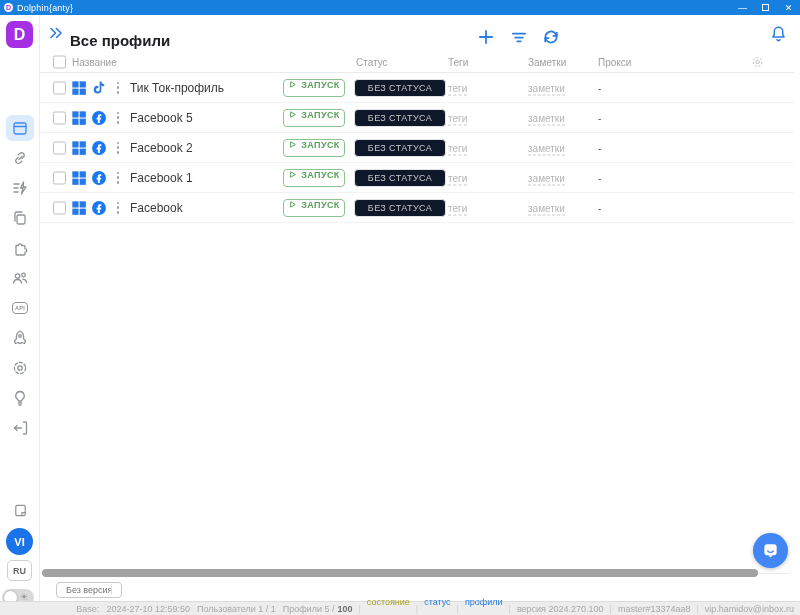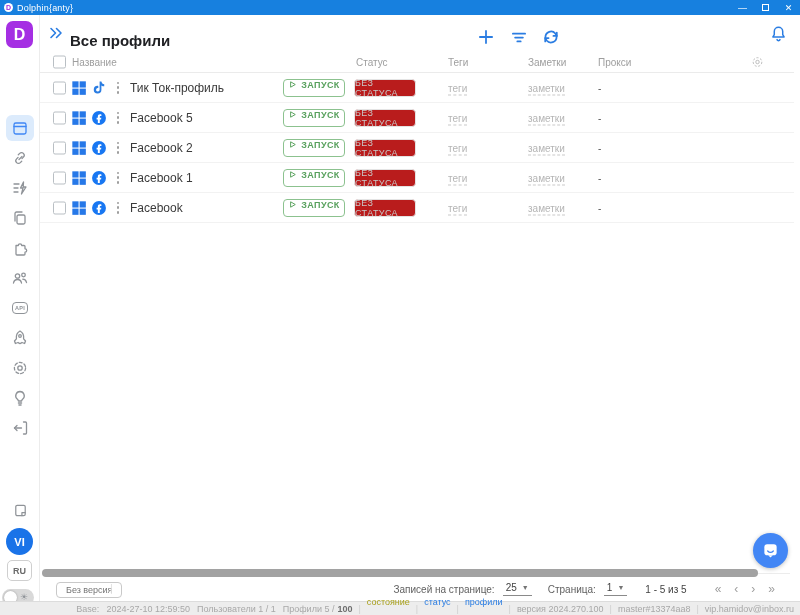--- a/index.html
+++ b/index.html
@@ -55,21 +55,21 @@
   .gear-th { position:absolute; right:30px; top:50%; transform:translateY(-50%); width:13px; height:13px; color:#b5b5b5; }
   .gear-th svg { width:13px; height:13px; stroke:currentColor; fill:none; stroke-width:1.2; }
   .t-row { position:absolute; left:0; width:754px; height:30px; border-bottom:1px solid #f2f2f2; }
   .p-icon { position:absolute; top:50%; transform:translateY(-50%); width:16px; height:16px; }
   .p-icon svg { width:16px; height:16px; display:block; }
   .kebab { position:absolute; left:73px; top:50%; transform:translateY(-50%); width:10px; height:14px; display:flex; flex-direction:column; align-items:center; justify-content:space-between; padding:1px 0; }
   .kebab i { width:2.5px; height:2.5px; border-radius:50%; background:#9e9e9e; }
   .row-name { left:90px; font-size:12px; color:#3a3a3a; }
   .launch-btn { position:absolute; left:243px; top:50%; transform:translateY(-50%); width:62px; height:18px; border:1px solid #8cc28f; border-radius:4px; background:#fff; display:flex; align-items:flex-start; justify-content:center; gap:4px; color:#57a05c; font-size:9px; font-weight:bold; letter-spacing:.4px; }
   .launch-btn svg { width:9px; height:9px; stroke:#57a05c; fill:none; stroke-width:1.3; stroke-linejoin:round; }
-  .status-badge { position:absolute; left:314px; top:50%; transform:translateY(-50%); width:62px; height:18px; border:1px solid #e4e4e4; border-radius:4px; background:#b91c1c; display:flex; align-items:center; justify-content:center; color:#c8c8c8; font-size:9px; letter-spacing:.4px; }
+  .status-badge { position:absolute; left:314px; top:50%; transform:translateY(-50%); width:92px; height:18px; border:1px solid #e4e4e4; border-radius:4px; background:#0f172a; display:flex; align-items:center; justify-content:center; color:#c8c8c8; font-size:9px; letter-spacing:.4px; }
   .dashed { border-bottom:1px dashed #c9c9c9; padding-bottom:1px; }
   .cell-tags { left:408px; font-size:10px; color:#b5b5b5; }
   .cell-notes { left:488px; font-size:10px; color:#b5b5b5; }
   .cell-proxy { left:558px; font-size:10px; color:#555; }
 
   
   .hscroll-track { position:absolute; left:42px; top:573px; width:748px; height:1px; background:#ececec; }
   .hscroll-thumb { position:absolute; left:42px; top:569px; width:716px; height:8px; border-radius:4px; background:#a2a2a2; }
 
   
@@ -445,39 +445,20 @@
       <span class="cell cell-proxy">-</span>
     </div>
   </div>
 
   <div class="hscroll-track"></div>
   <div class="hscroll-thumb"></div>
 
   <div class="no-tags">Без версия</div>
   <span class="no-tags-sep">|</span>
 
-  <div class="pager">
-    <span class="lbl">Записей на странице:</span>
-    <span class="mini-select">
-      <span>25</span>
-      <span class="caret">▼</span>
-    </span>
-    <span class="lbl" style="margin-left:16px">Страница:</span>
-    <span class="mini-select">
-      <span>1</span>
-      <span class="caret">▼</span>
-    </span>
-    <span class="range">1 - 5 из 5</span>
-    <span class="arrows">
-      <span>«</span>
-      <span>‹</span>
-      <span>›</span>
-      <span>»</span>
-    </span>
-  </div>
 
   <div class="statusbar">
     <span>Base:</span>
     <span class="sp">2024-27-10 12:59:50</span>
     <span class="sp">Пользователи 1 / 1</span>
     <span class="sp">Профили 5 /</span>
     <span class="sp bold-val" style="margin-left:3px">100</span>
     <span class="sep">|</span>
     <span class="link-dash lnk-olive">состояние</span>
     <span class="sep">|</span>

